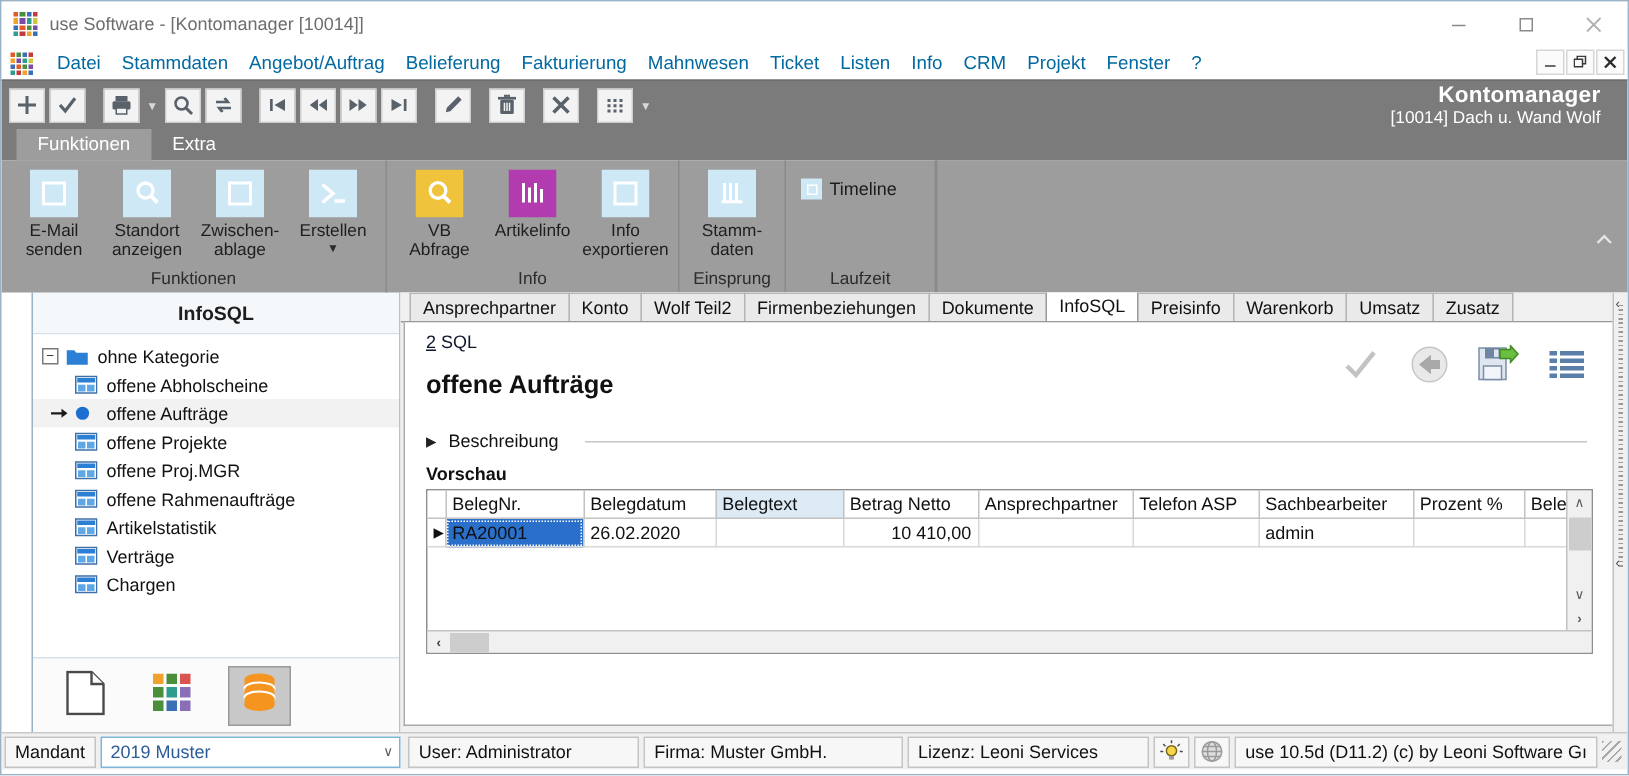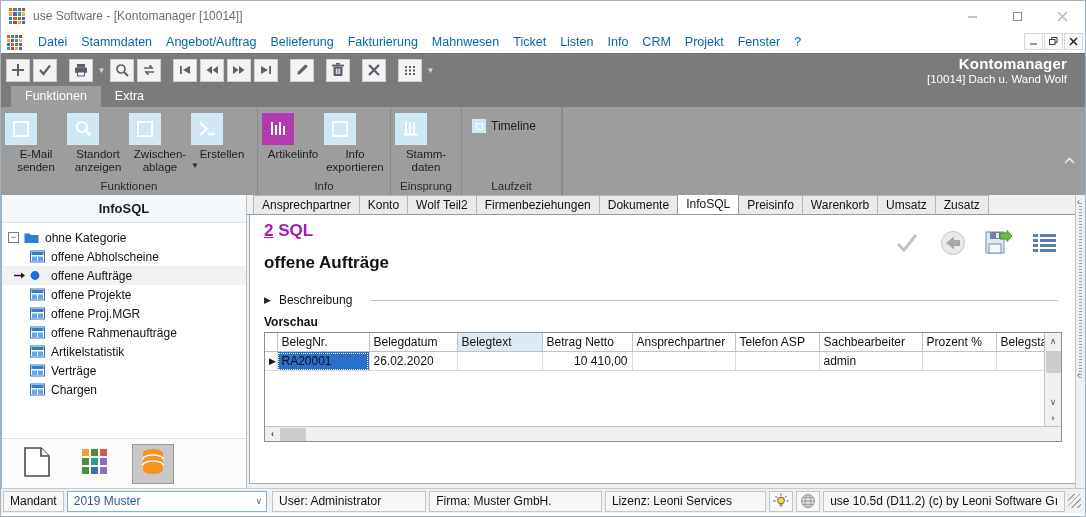--- a/index.html
+++ b/index.html
@@ -164,21 +164,21 @@
   .rgroup:last-child { border-right: none; }
   .rgroup-items { display: flex; align-items: flex-start; }
   .rgroup-label {
     text-align: center;
     font-size: 11.5px;
     color: #2b2b2b;
     padding-bottom: 1px;
   }
   .rbtn {
     width: 62px;
-    display: flex; flex-direction: column; 
+    display: flex; flex-direction: column; align-items: center;
     padding-top: 2px;
   }
   .rbtn .ricon {
     width: 32px; height: 32px;
     display: flex; align-items: center; justify-content: center;
     margin-bottom: 3px;
   }
   .rbtn .rlabel {
     font-size: 11.5px; color: #1e1e1e;
     text-align: center; line-height: 12.5px;
@@ -196,20 +196,21 @@
     margin-right: 5px;
   }
   .chk-box i { width:7px;height:7px;border:1px solid #ffffff; display:block;}
   .chk-label { font-size: 12px; color: #1c1c1c; }
 
   
   .body {
     display: flex;
     height: 293px;
     background: #f0f0f0;
+    margin-left: 20px;
   }
 
   
   .leftpanel {
     width: 246px;
     background: #ffffff;
     border-right: 1px solid #b4c4cf;
     display: flex; flex-direction: column;
     border-left: 1px solid #9ab3c6;
   }
@@ -288,23 +289,23 @@
   }
   .panelbox {
     flex: 1;
     background: #ffffff;
     border: 1px solid #a9a9a9;
     border-top: none;
     margin: 0 8px 4px 2px;
     position: relative;
   }
   .sqlhdr {
-    font-size: 17px; color: #a21caf;
+    font-size: 12px; color: #0f172a;
     padding: 6px 0 0 14px;
-    font-weight: bold;
+    font-weight: normal;
   }
   .sqlhdr u { text-decoration: underline; }
   .doc-title {
     font-size: 17px; font-weight: bold; color: #111;
     padding: 12px 0 0 14px;
   }
   .doc-actions {
     position: absolute; right: 16px; top: 14px;
     display: flex; align-items: center; gap: 16px;
   }
@@ -684,20 +685,30 @@
           </span>
           <span class="rlabel">Erstellen</span>
           <span class="rcaret">▼</span>
         </div>
       </div>
       <div class="rgroup-label">Funktionen</div>
     </div>
 
     <div class="rgroup">
       <div class="rgroup-items">
+        <div class="rbtn">
+          <span class="ricon">
+            <svg width="32" height="32" viewBox="0 0 32 32">
+                <rect width="32" height="32" fill="#f0c33c"></rect>
+                <circle cx="15" cy="14" r="5.2" fill="none" stroke="#ffffff" stroke-width="2.2"></circle>
+                <line x1="18.6" y1="17.6" x2="23" y2="22" stroke="#ffffff" stroke-width="2.6"></line>
+              </svg>
+          </span>
+          <span class="rlabel"><span>VB</span><br><span>Abfrage</span></span>
+        </div>
         <div class="rbtn">
           <span class="ricon">
             <svg width="32" height="32" viewBox="0 0 32 32">
                 <rect width="32" height="32" fill="#b33bb0"></rect>
             <g stroke="#ffffff" stroke-width="2">
                   <line x1="10" y1="9" x2="10" y2="22"></line>
                   <line x1="14" y1="12" x2="14" y2="22"></line>
                   <line x1="18" y1="9" x2="18" y2="22"></line>
                   <line x1="22" y1="13" x2="22" y2="22"></line>
                 </g>

